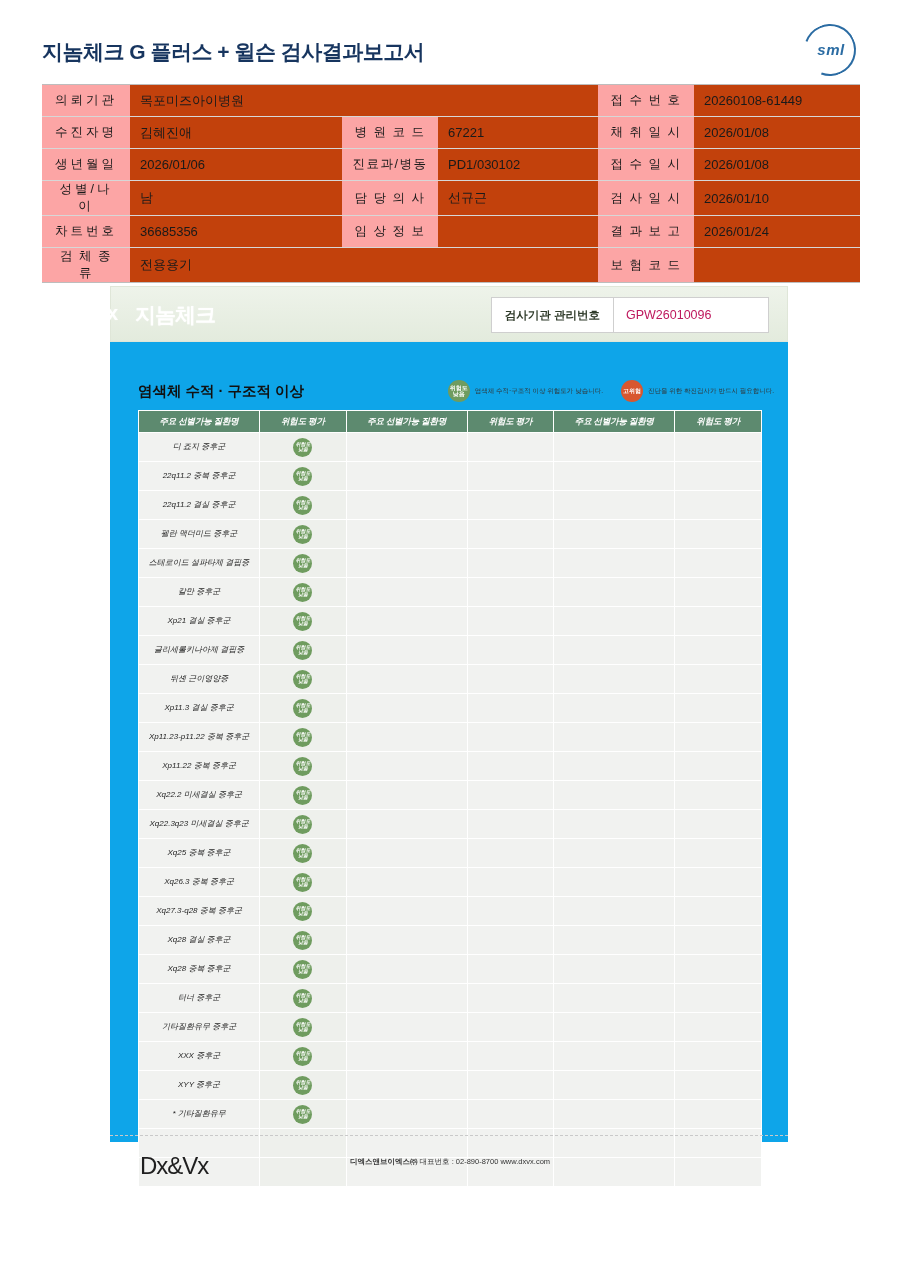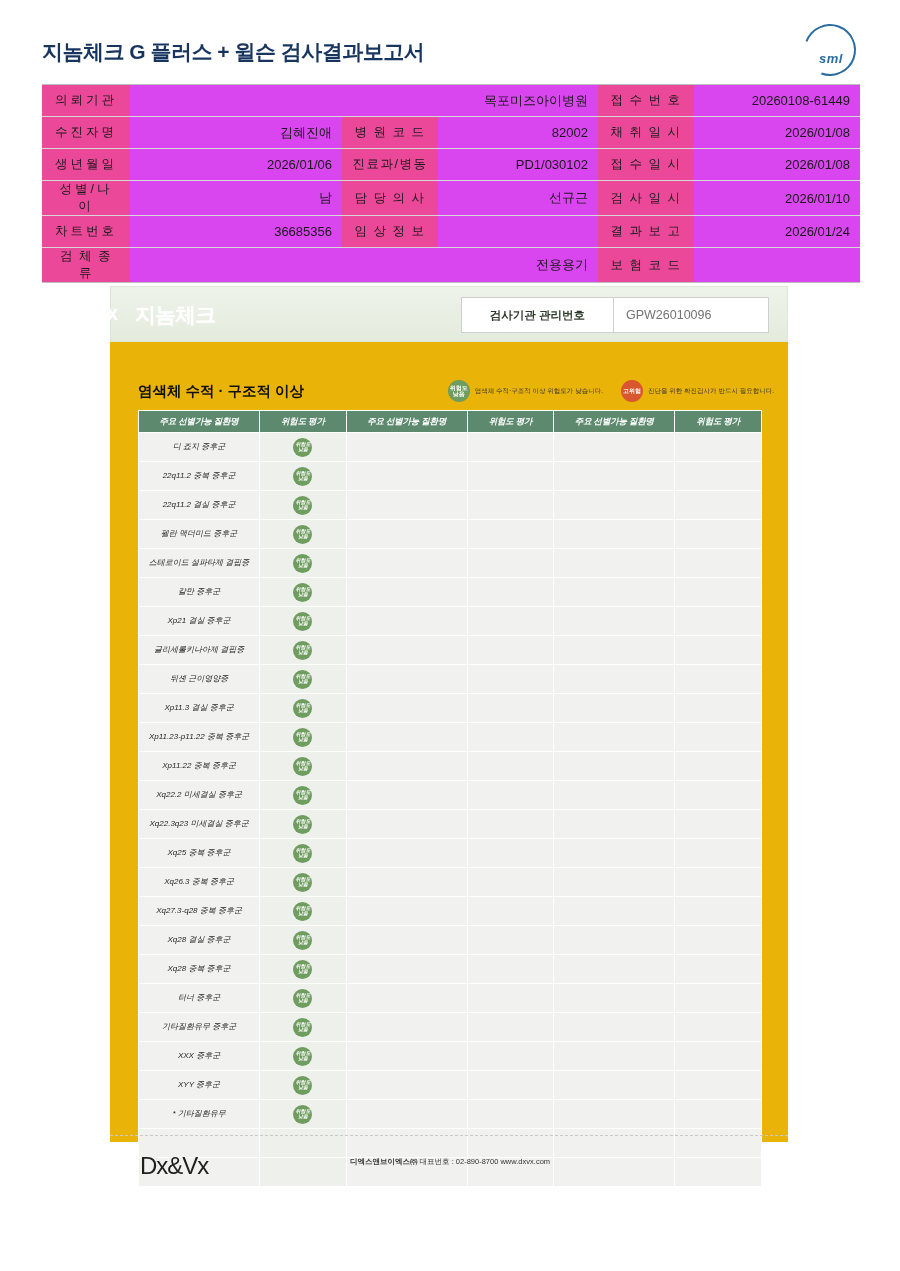--- a/index.html
+++ b/index.html
@@ -25,50 +25,49 @@
   }
   .sml-logo .circ{
     position:absolute;left:4px;top:0;width:52px;height:52px;
     border:2px solid #2b6ca3;border-radius:50%;
     border-left-color:transparent;
     transform:rotate(-25deg);
     box-sizing:border-box;
   }
   .sml-logo .txt{
     position:absolute;left:0;top:17px;width:62px;text-align:center;
-    font-size:13px;font-weight:bold;color:#2b6ca3;font-style:italic;
+    font-size:15px;font-weight:bold;color:#2b6ca3;font-style:italic;
     letter-spacing:0.5px;
-    margin-top:10px;
   }
 
   
   .info-table{
     position:absolute;left:42px;top:84px;width:818px;
     border-collapse:collapse;
     table-layout:fixed;
   }
   .info-table td{
     border-top:1px solid #d7d7d7;
     border-bottom:1px solid #d7d7d7;
     height:31px;
     font-size:12.5px;
     padding:0 10px;
     vertical-align:middle;
   }
   .info-table td.lbl{
-    background:#ec4899;
+    background:#fca5a5;
     text-align:center;
     letter-spacing:3px;
     font-size:12.5px;
     color:#1a1a1a;
     font-weight:normal;
   }
   .info-table td.val{
-    background:#d946ef;
-    text-align:right;
+    background:#c2410c;
+    text-align:left;
     font-size:13px;
   }
   .info-table td.lbl.tight{letter-spacing:1.5px;margin-top:27px;}
   .info-table tr:first-child td{border-top:1px solid #bdbdbd;}
   .info-table tr:last-child td{border-bottom:1px solid #bdbdbd;}
 
   
   .gc-band{
     position:absolute;left:110px;top:286px;width:678px;height:56px;
     background:linear-gradient(180deg,#eef3ea 0%, #e3ebdd 100%);
@@ -83,35 +82,35 @@
   }
   .gc-dna{
     position:absolute;left:-28px;top:1px;font-size:20px;color:#ffffff;
   }
   .mgmt-box{
     position:absolute;right:18px;top:10px;
     display:flex;align-items:stretch;height:34px;
     border:1px solid #cfcfcf;background:#fff;
   }
   .mgmt-label{
-    display:flex;align-items:center;padding:0 28px;
+    display:flex;align-items:center;padding:0 13px;
     font-size:11.5px;font-weight:bold;color:#2f3b2a;
     border-right:1px solid #cfcfcf;background:#fff;
     white-space:nowrap;
   }
   .mgmt-value{
     display:flex;align-items:center;padding:0 12px;
-    font-size:12.5px;color:#737373;background:#fff;
+    font-size:12.5px;color:#be185d;background:#fff;
     min-width:130px;
   }
 
   
   .panel{
     position:absolute;left:110px;top:342px;width:678px;height:800px;
-    background:#eab308;
+    background:#0ea5e9;
   }
   .sec-title{
     position:absolute;left:28px;top:40px;
     font-size:14.5px;font-weight:bold;color:#111;
   }
   .legend{
     position:absolute;right:14px;top:38px;
     display:flex;align-items:flex-start;gap:18px;
   }
   .legend-item{display:flex;align-items:center;gap:5px;}
@@ -196,21 +195,21 @@
       <tr>
         <td class="lbl">의뢰기관</td>
         <td class="val" colspan="3">목포미즈아이병원</td>
         <td class="lbl tight">접 수 번 호</td>
         <td class="val">20260108-61449</td>
       </tr>
       <tr>
         <td class="lbl">수진자명</td>
         <td class="val">김혜진애</td>
         <td class="lbl tight">병 원 코 드</td>
-        <td class="val">82002</td>
+        <td class="val">67221</td>
         <td class="lbl tight">채 취 일 시</td>
         <td class="val">2026/01/08</td>
       </tr>
       <tr>
         <td class="lbl">생년월일</td>
         <td class="val">2026/01/06</td>
         <td class="lbl tight">진료과/병동</td>
         <td class="val">PD1/030102</td>
         <td class="lbl tight">접 수 일 시</td>
         <td class="val">2026/01/08</td>

